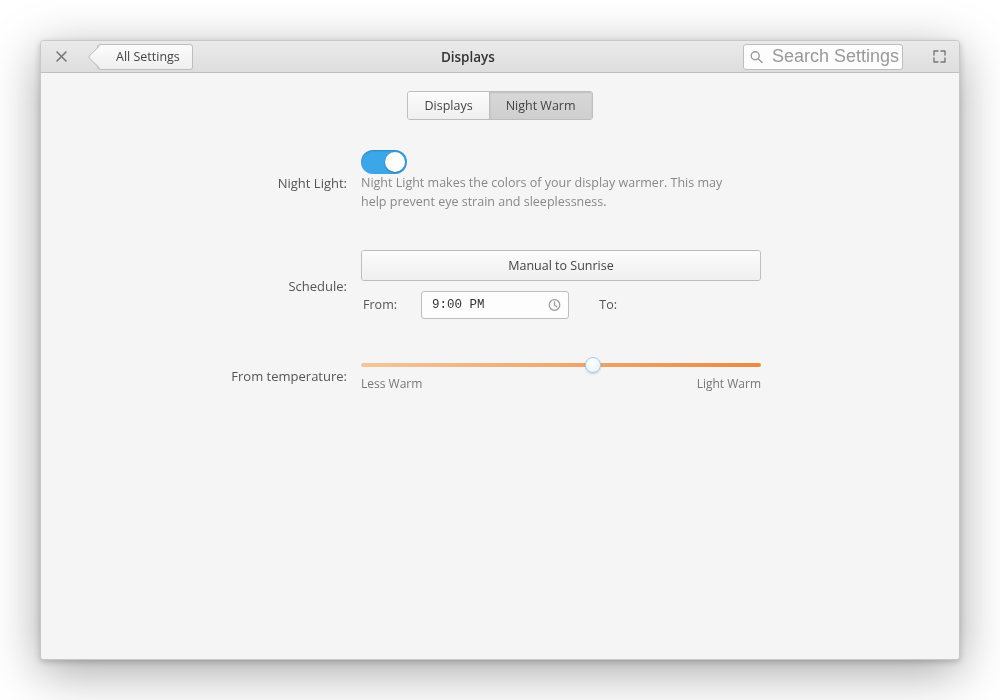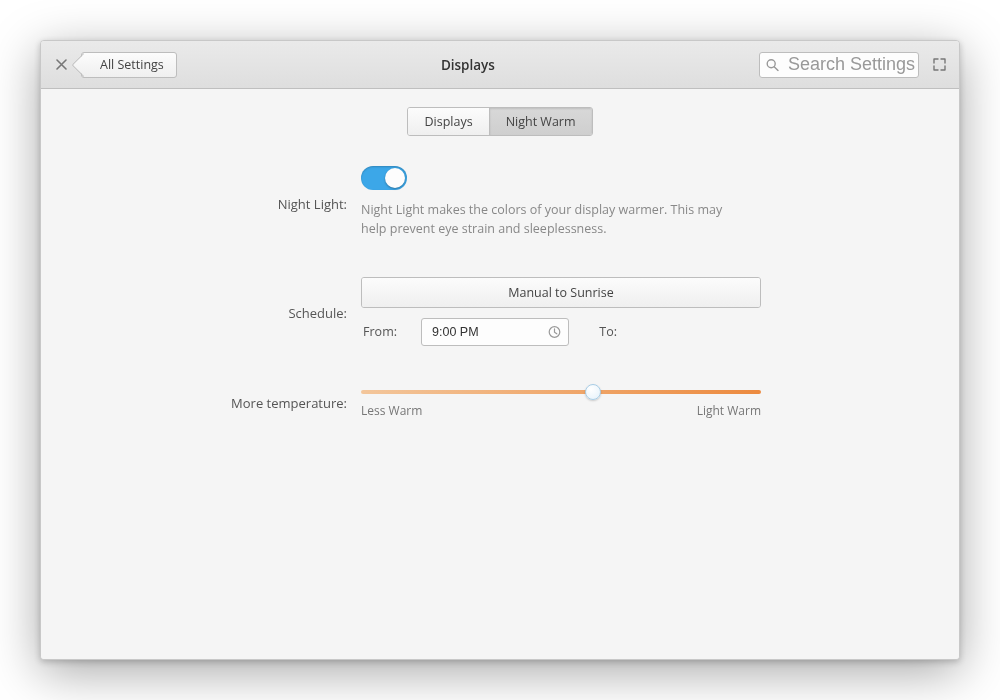--- a/index.html
+++ b/index.html
@@ -19,27 +19,27 @@
       background: #f5f5f5;
       border: 1px solid #c8c8c8;
       border-radius: 4px;
       box-shadow: 0 12px 50px rgba(0,0,0,0.35), 0 2px 6px rgba(0,0,0,0.2);
       display: flex;
       flex-direction: column;
       overflow: hidden;
     }
     
     .headerbar {
-      height: 48px;
+      height: 32px;
       background: linear-gradient(to bottom, #eaeaea, #dedede);
       border-bottom: 1px solid #bfbfbf;
       display: flex;
       align-items: center;
       padding: 0 8px;
-      gap: 8px;
+      gap: 24px;
     }
     .close-btn {
       width: 24px;
       height: 24px;
       display: flex;
       align-items: center;
       justify-content: center;
       color: #777;
       cursor: pointer;
       border-radius: 3px;
@@ -177,21 +177,21 @@
       width: 20px;
       height: 20px;
       background: #fdfdfd;
       border-radius: 50%;
       box-shadow: 0 1px 2px rgba(0,0,0,0.3);
     }
     .description {
       color: #888;
       font-size: 12.5px;
       line-height: 1.5;
-      margin-top: 11px;
+      margin-top: 0;
       max-width: 380px;
     }
 
     
     .schedule-group {
       display: flex;
       border: 1px solid #bdbdbd;
       border-radius: 3px;
       overflow: hidden;
       width: 400px;
@@ -229,20 +229,21 @@
     }
     .time-input {
       width: 100%;
       height: 28px;
       border: 1px solid #bdbdbd;
       border-radius: 3px;
       background: #fdfdfd;
       padding: 0 30px 0 10px;
       font-size: 12.5px;
       color: #333;
+      font-family: Liberation Mono, monospace;
     }
     .clock-icon {
       position: absolute;
       right: 8px;
       top: 50%;
       transform: translateY(-50%);
       color: #999;
     }
 
     
@@ -355,21 +356,21 @@
             </span>
           </div>
           <div class="time-label" style="width:24px">To:</div>
         </div>
       </div>
     </div>
 
     <div class="section-gap"></div>
 
     <div class="form-row">
-      <div class="form-label">More temperature:</div>
+      <div class="form-label">From temperature:</div>
       <div class="form-control">
         <div class="slider-wrap">
           <div class="slider-track">
             <div class="slider-thumb"></div>
           </div>
           <div class="slider-labels">
             <span>Less Warm</span>
             <span>Light Warm</span>
           </div>
         </div>

